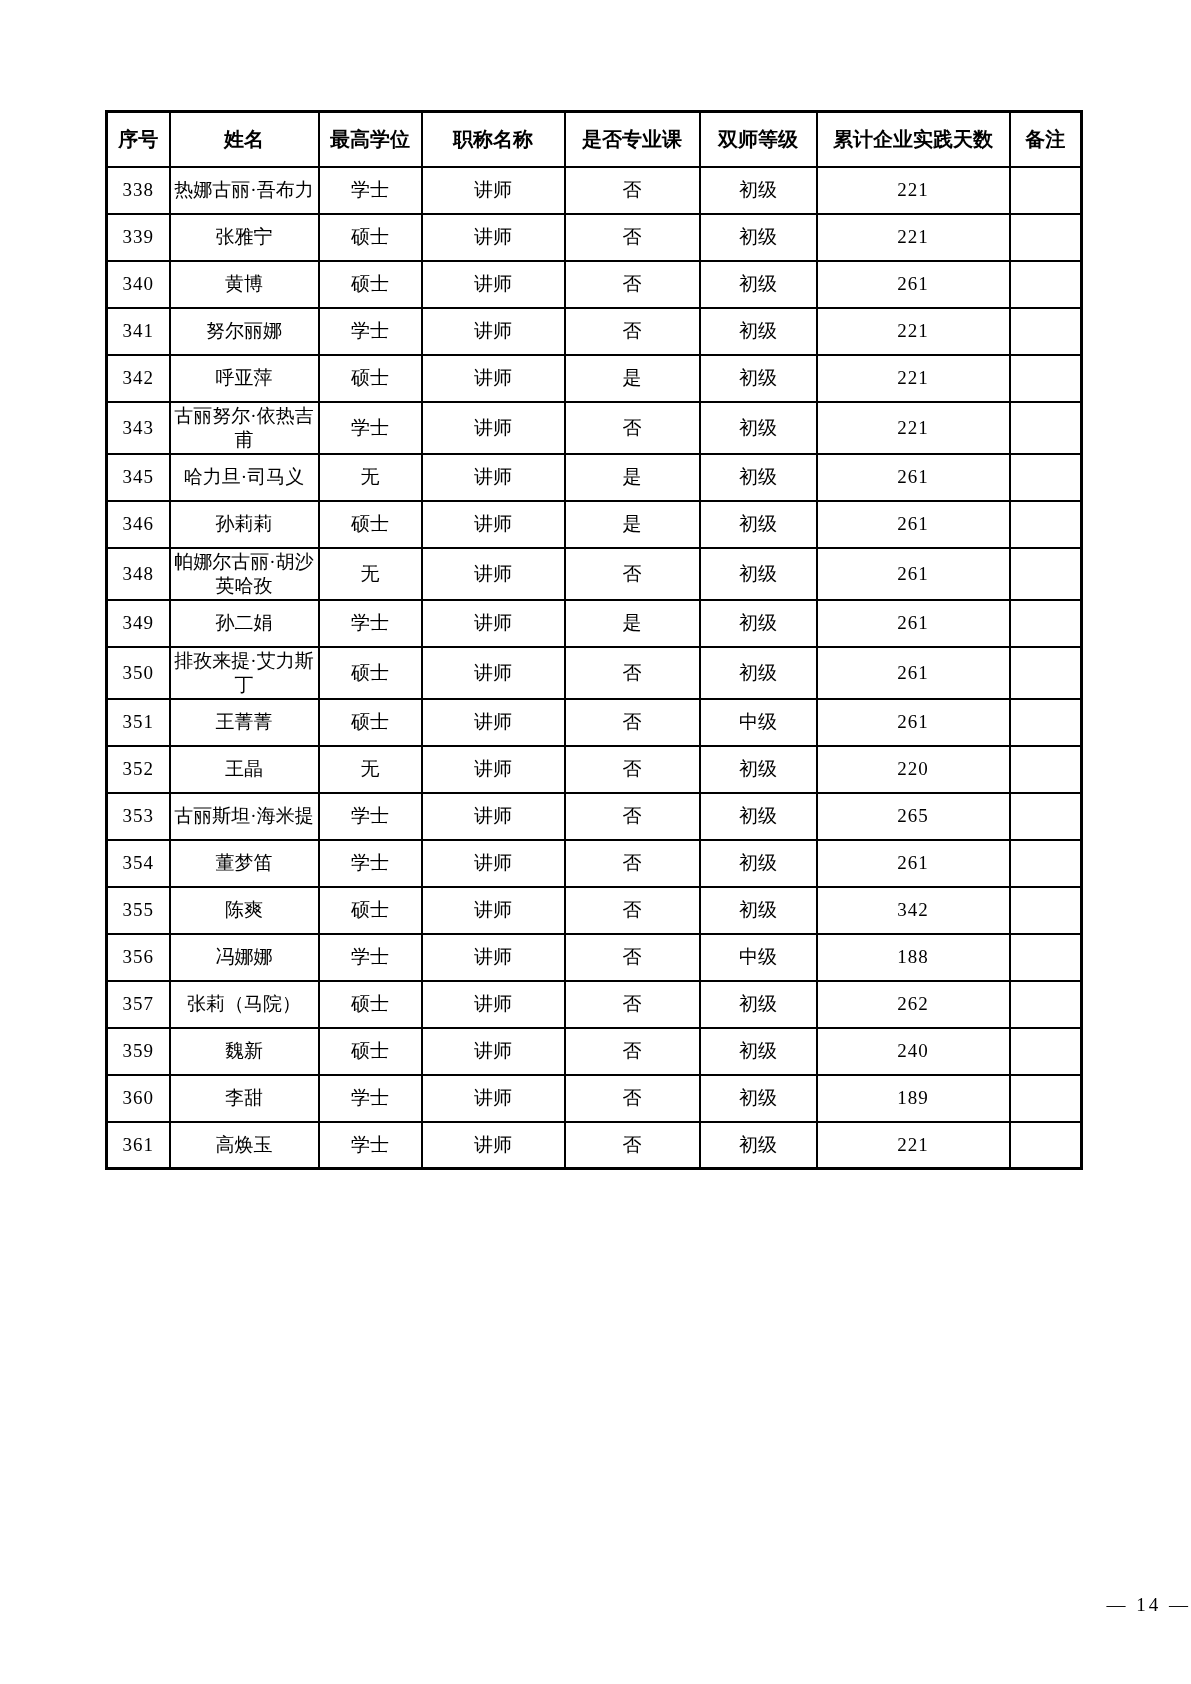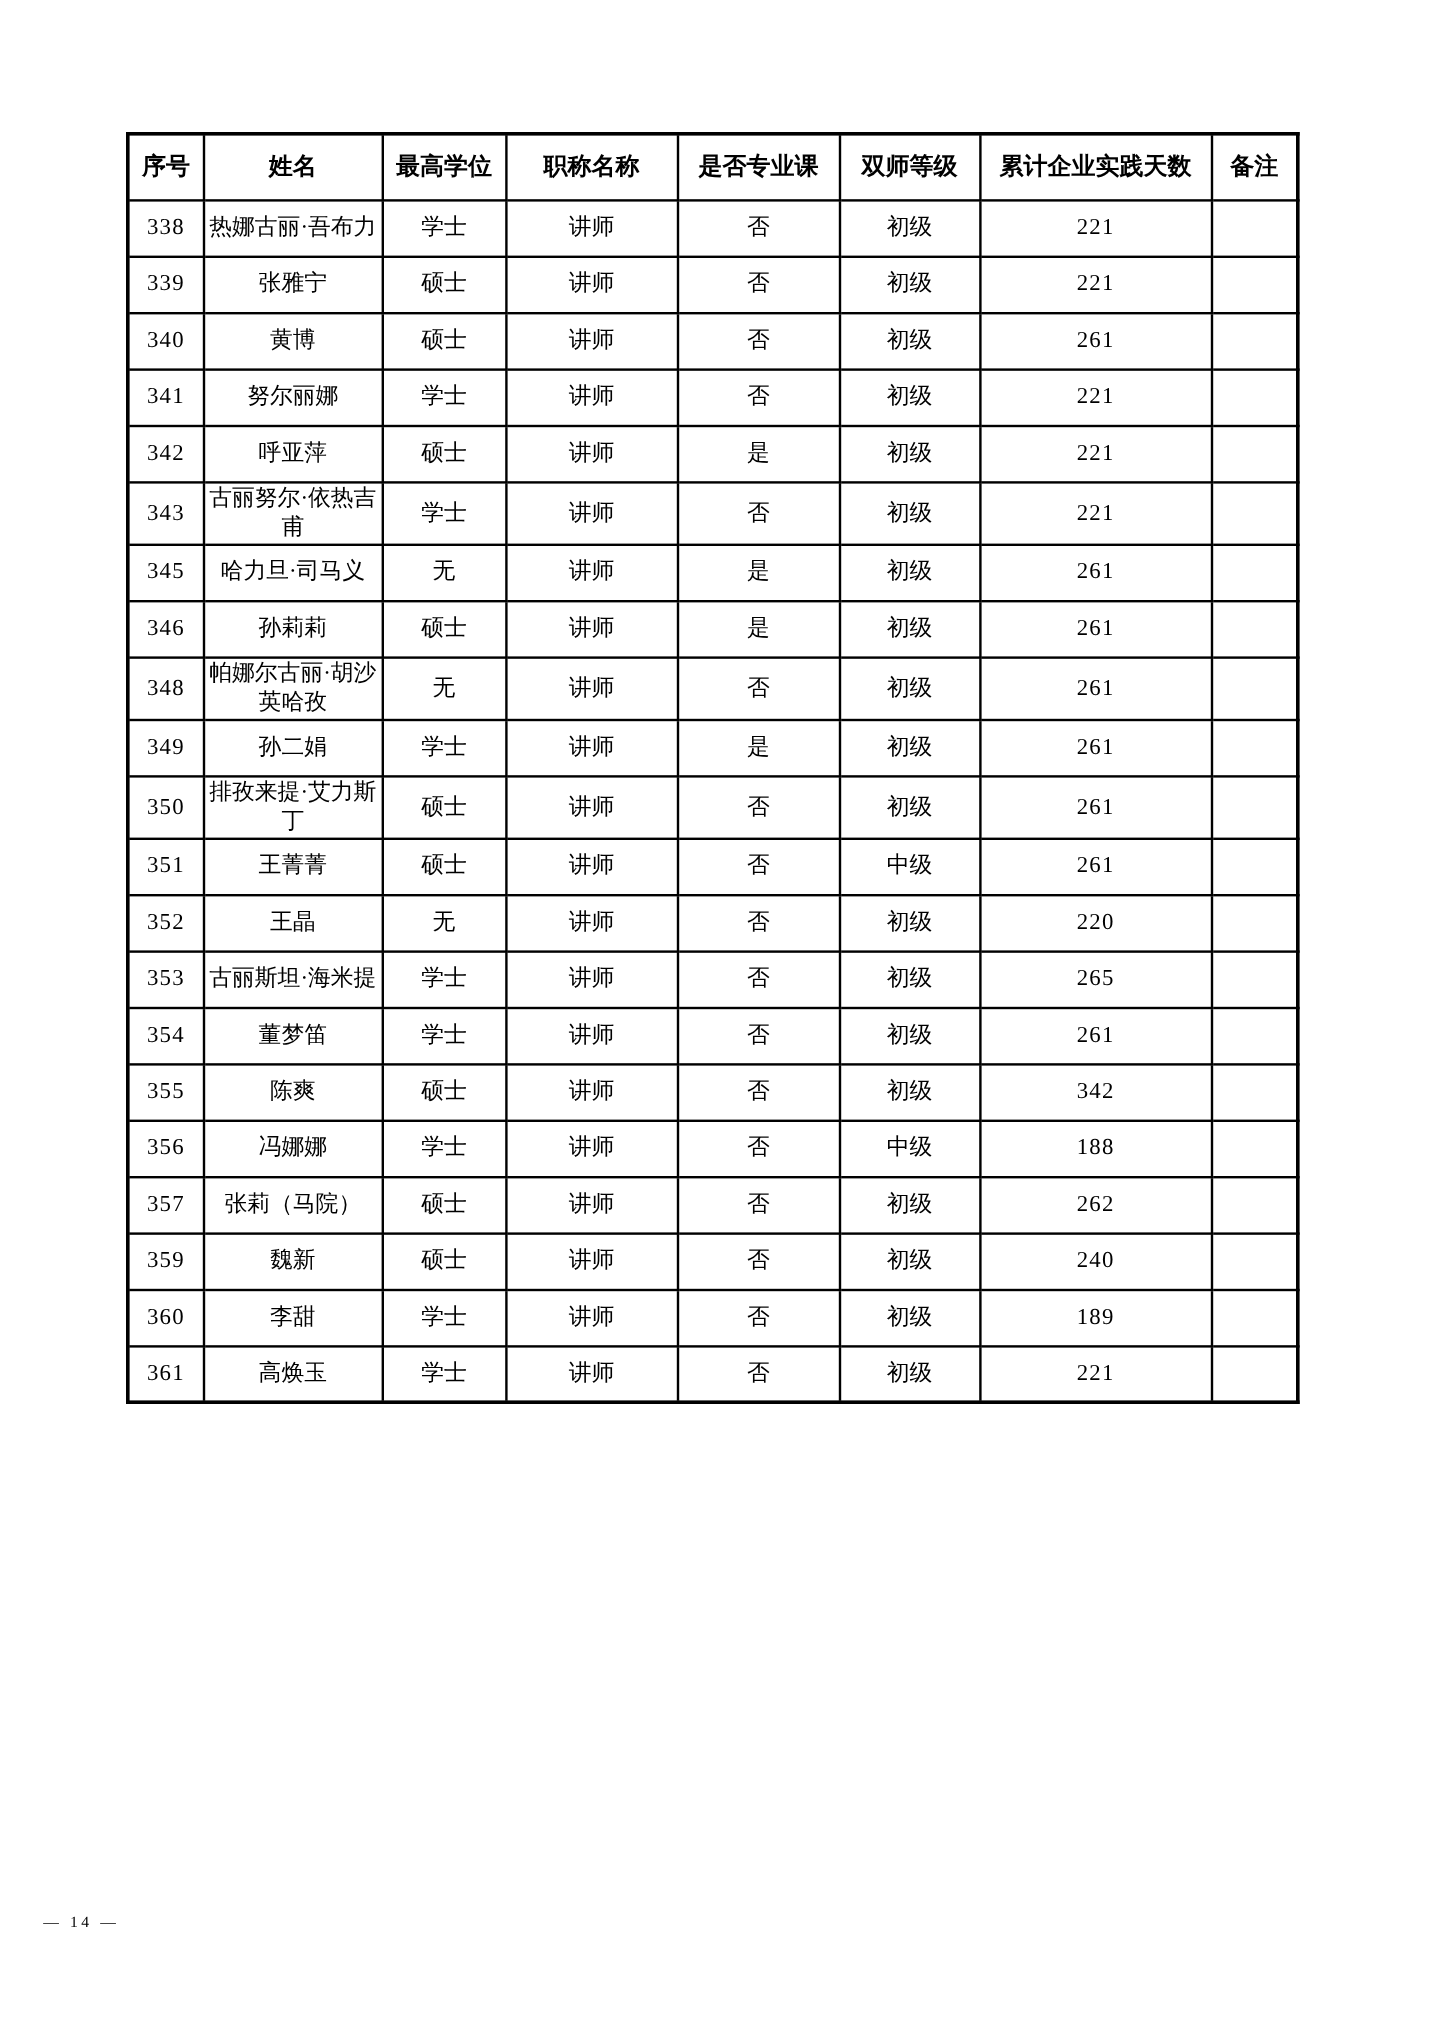--- a/index.html
+++ b/index.html
@@ -38,24 +38,23 @@
     font-size: 20px;
   }
   .roster-table td { height: 47px; }
   .roster-table td.num-cell { letter-spacing: 1px; }
 
   .page-footer {
     position: absolute;
     top: 1594px;
     left: 0;
     width: 100%;
-    text-align: left;
-    font-size: 13px;
+    text-align: right;
+    font-size: 19px;
     letter-spacing: 3px;
-    padding-left: 36px;
   }
 </style>
 </head>
 <body>
 
 <table class="roster-table">
   <colgroup>
       <col style="width: 63px;">
       <col style="width: 149px;">
       <col style="width: 103px;">

